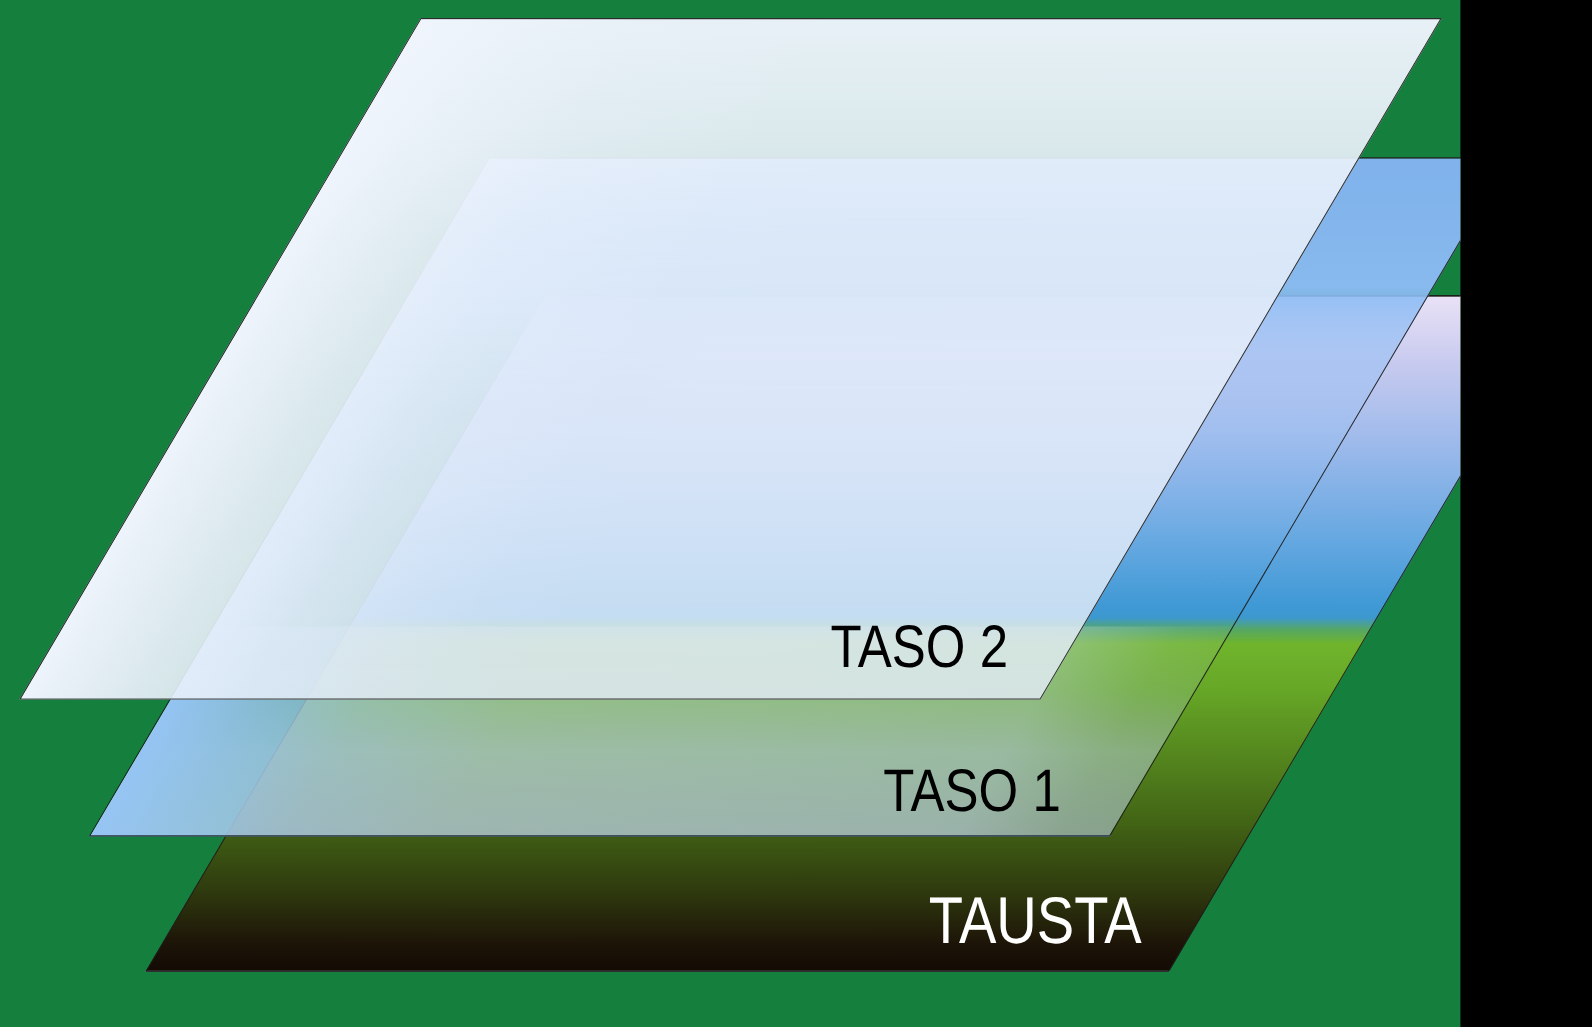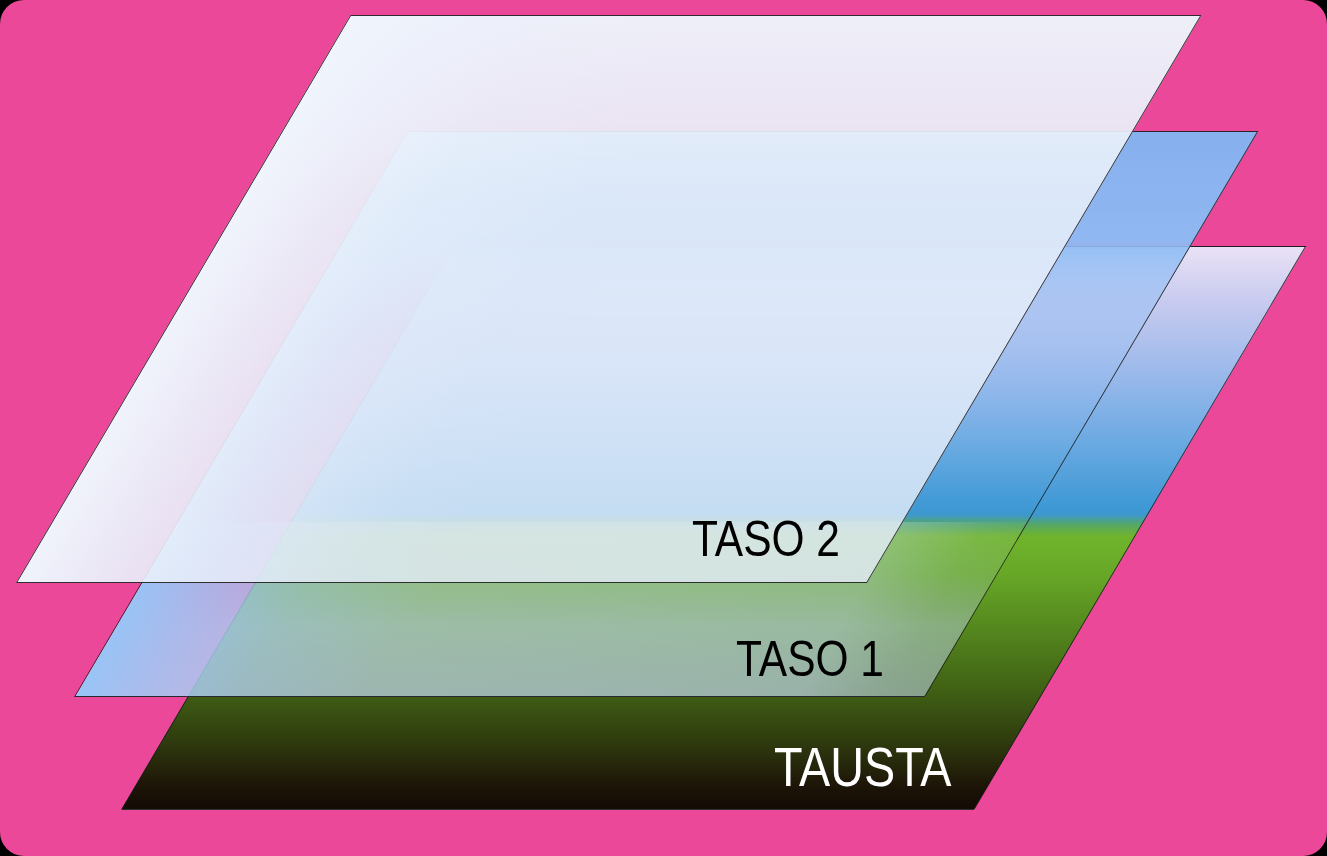--- a/index.html
+++ b/index.html
@@ -2,26 +2,25 @@
 <html><head>
 <meta charset="utf-8">
 <style>
   html, body {
     margin: 0;
     padding: 0;
     background: #000;
   }
   .stage {
     position: relative;
-    width: 1327px;
+    width: 1217px;
     height: 856px;
-    background: #ec4899;
+    background: #15803d;
     overflow: hidden;
     font-family: "Liberation Sans", sans-serif;
-    border-radius: 24px;
   }
   
   .sheet {
     position: absolute;
     box-sizing: border-box;
     border: 1.5px solid rgba(30, 30, 30, 0.92);
     transform: skewX(-30.5deg);
     transform-origin: 0 100%;
     overflow: hidden;
   }

